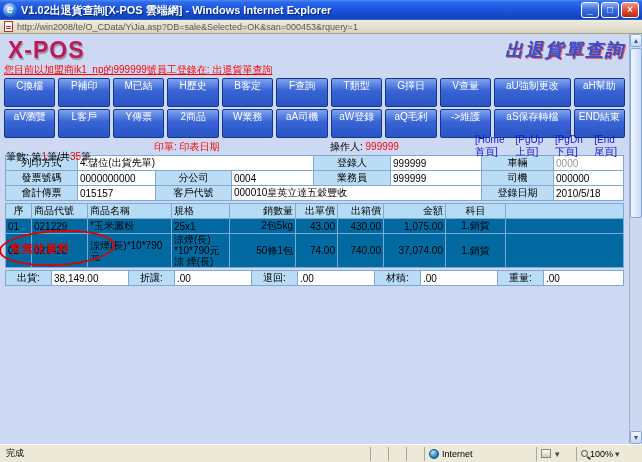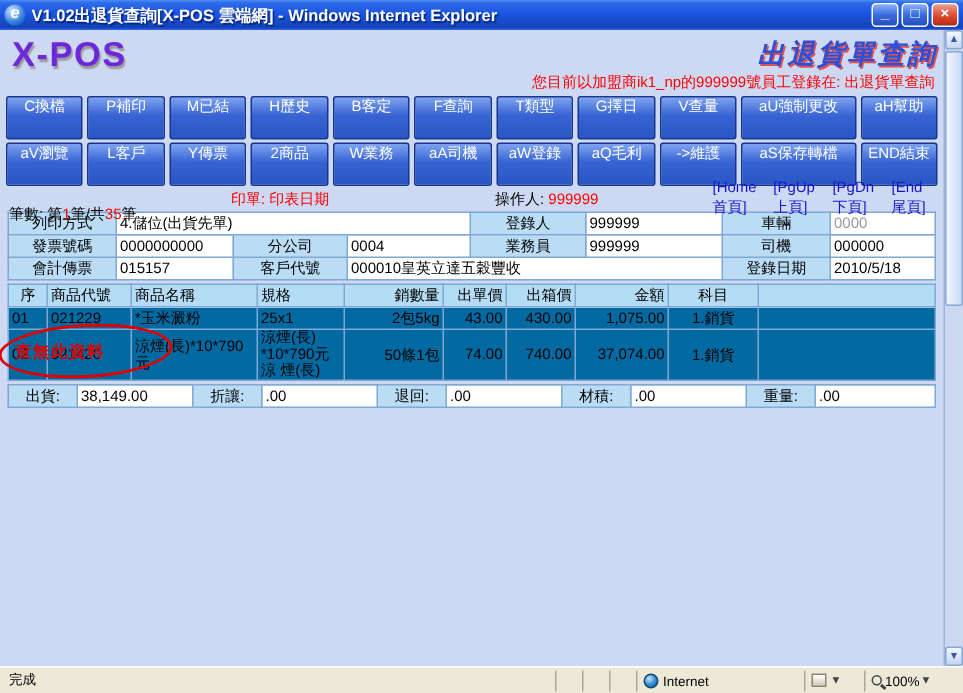--- a/index.html
+++ b/index.html
@@ -29,27 +29,27 @@
   .page-icon{ width:9px;height:11px; margin-right:4px; background:#fff; border:1px solid #c03020;
               position:relative; }
   .page-icon::after{ content:""; position:absolute; left:1px; top:4px; width:5px; height:1px; background:#c03020; box-shadow:0 2px 0 #c03020;}
   .url{ font-size:9px; color:#5a564a; white-space:nowrap; overflow:hidden; }
 
   
   .content{ flex:1; display:flex; background:#cdd8f2; min-height:0; }
   .page{ flex:1; padding:2px 4px 0 4px; overflow:hidden; position:relative; }
 
   .page-header{ height:28px; display:flex; align-items:center; position:relative; }
-  .logo{ color:#6d28d9; font-size:23px; font-weight:bold; letter-spacing:1px;
+  .logo{ color:#be185d; font-size:23px; font-weight:bold; letter-spacing:1px;
          text-shadow:1px 2px 1px #9a9a9a; margin-left:4px; }
   .page-title{ position:absolute; left:0; right:0; text-align:right; color:#2b50d8;
                font-size:18px; font-weight:bold; font-style:italic;
                text-shadow:1px 1px 0 #e05050; letter-spacing:2px; }
 
-  .login-notice{ height:12px; text-align:right; color:#f00; font-size:10px; line-height:12px; padding-right:2px; }
+  .login-notice{ height:12px; color:#f00; font-size:10px; line-height:12px; padding-right:2px;text-decoration:underline; }
 
   .toolbar{ display:flex; gap:3px; margin-top:2px; height:29px; }
   .tbtn{ flex:1; border:1px solid #16368c; border-radius:2px; color:#fff; font-size:10px;
          line-height:13px; text-align:center; white-space:nowrap; cursor:pointer;
          background:linear-gradient(180deg,#7da3ef,#3763d4 45%,#2a55c4); }
   .tbtn.wide{ flex:1.5; }
 
   .info-bar{ height:15px; display:flex; align-items:center; font-size:10px; color:#000;
              padding:0 2px; margin-top:1px; }
   .info-count{ width:148px;margin-top:21px; }
@@ -114,20 +114,24 @@
   <div class="titlebar">
     <span class="ie-icon">e</span>
     <span class="title-text">V1.02出退貨查詢[X-POS 雲端網] - Windows Internet Explorer</span>
     <span class="win-btns">
       <span class="wbtn">_</span>
       <span class="wbtn">□</span>
       <span class="wbtn close">×</span>
     </span>
   </div>
 
+  <div class="addressbar">
+    <span class="page-icon"></span>
+    <span class="url">http://win2008/te/O_CData/YiJia.asp?DB=sale&amp;Selected=OK&amp;san=000453&amp;rquery=1</span>
+  </div>
 
   <div class="content">
     <div class="page">
 
       <div class="page-header">
         <span class="logo">X-POS</span>
         <span class="page-title">出退貨單查詢</span>
       </div>
 
       <div class="login-notice">您目前以加盟商ik1_np的999999號員工登錄在: 出退貨單查詢</div>

